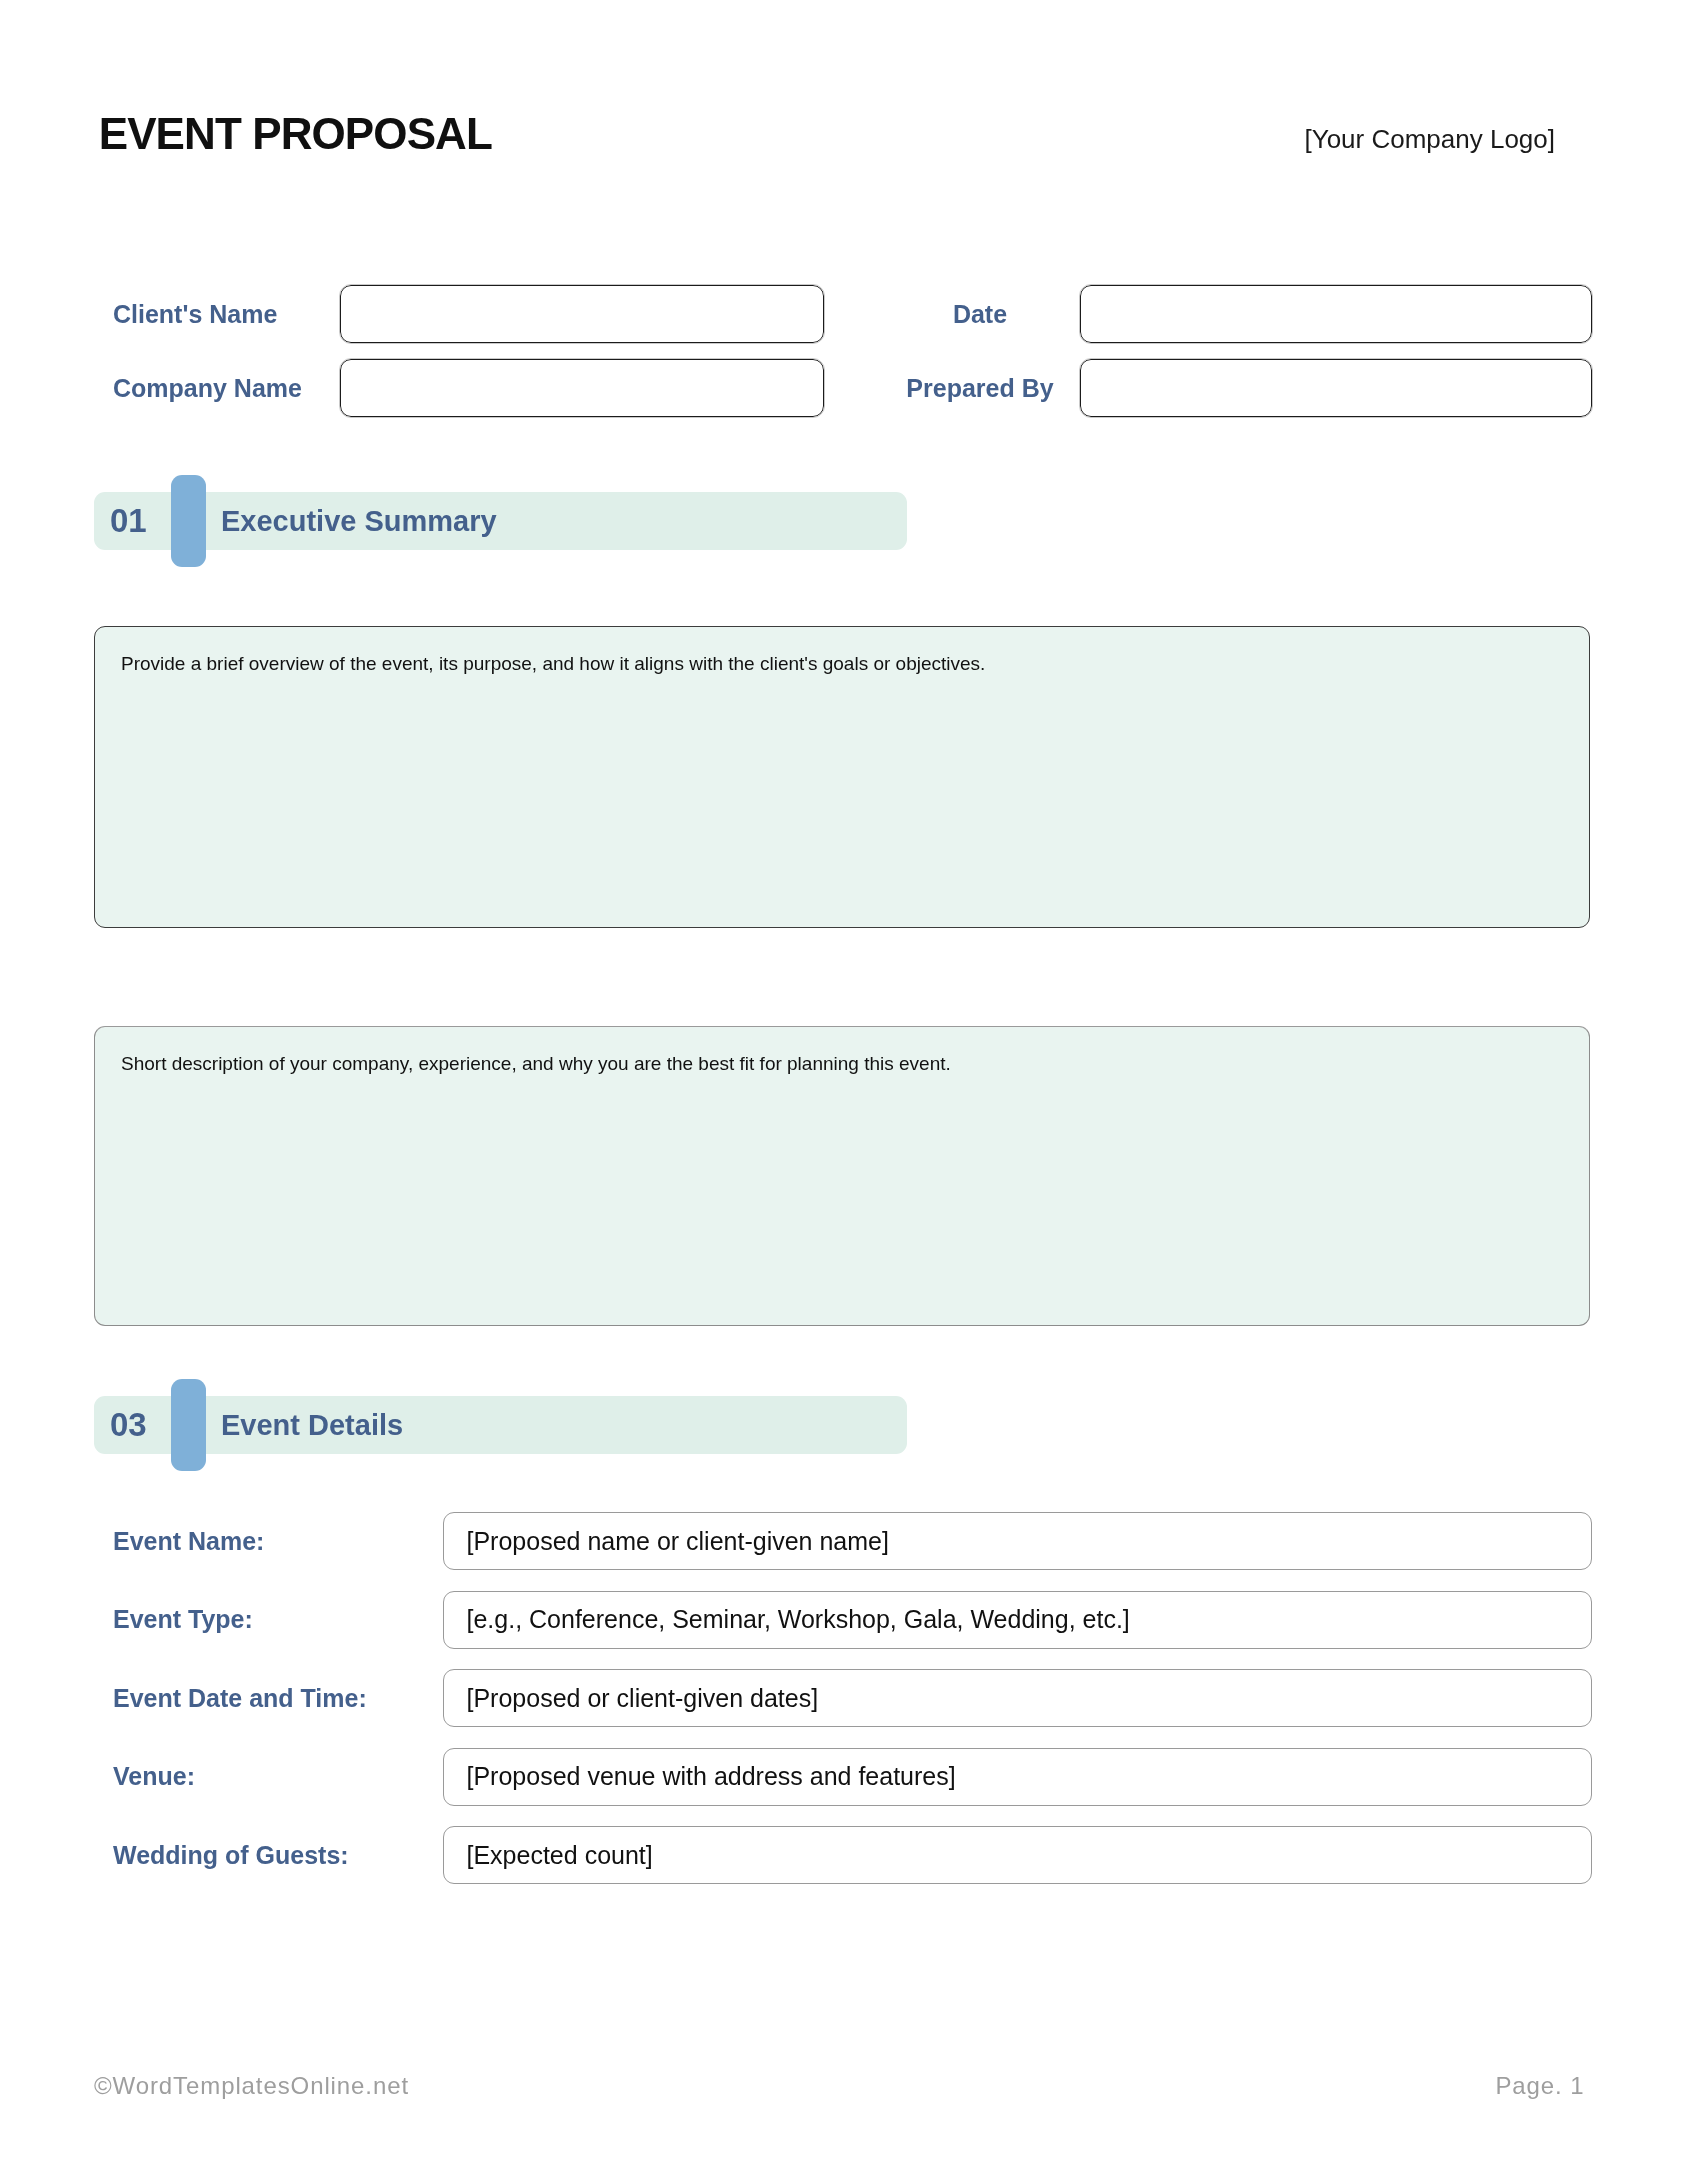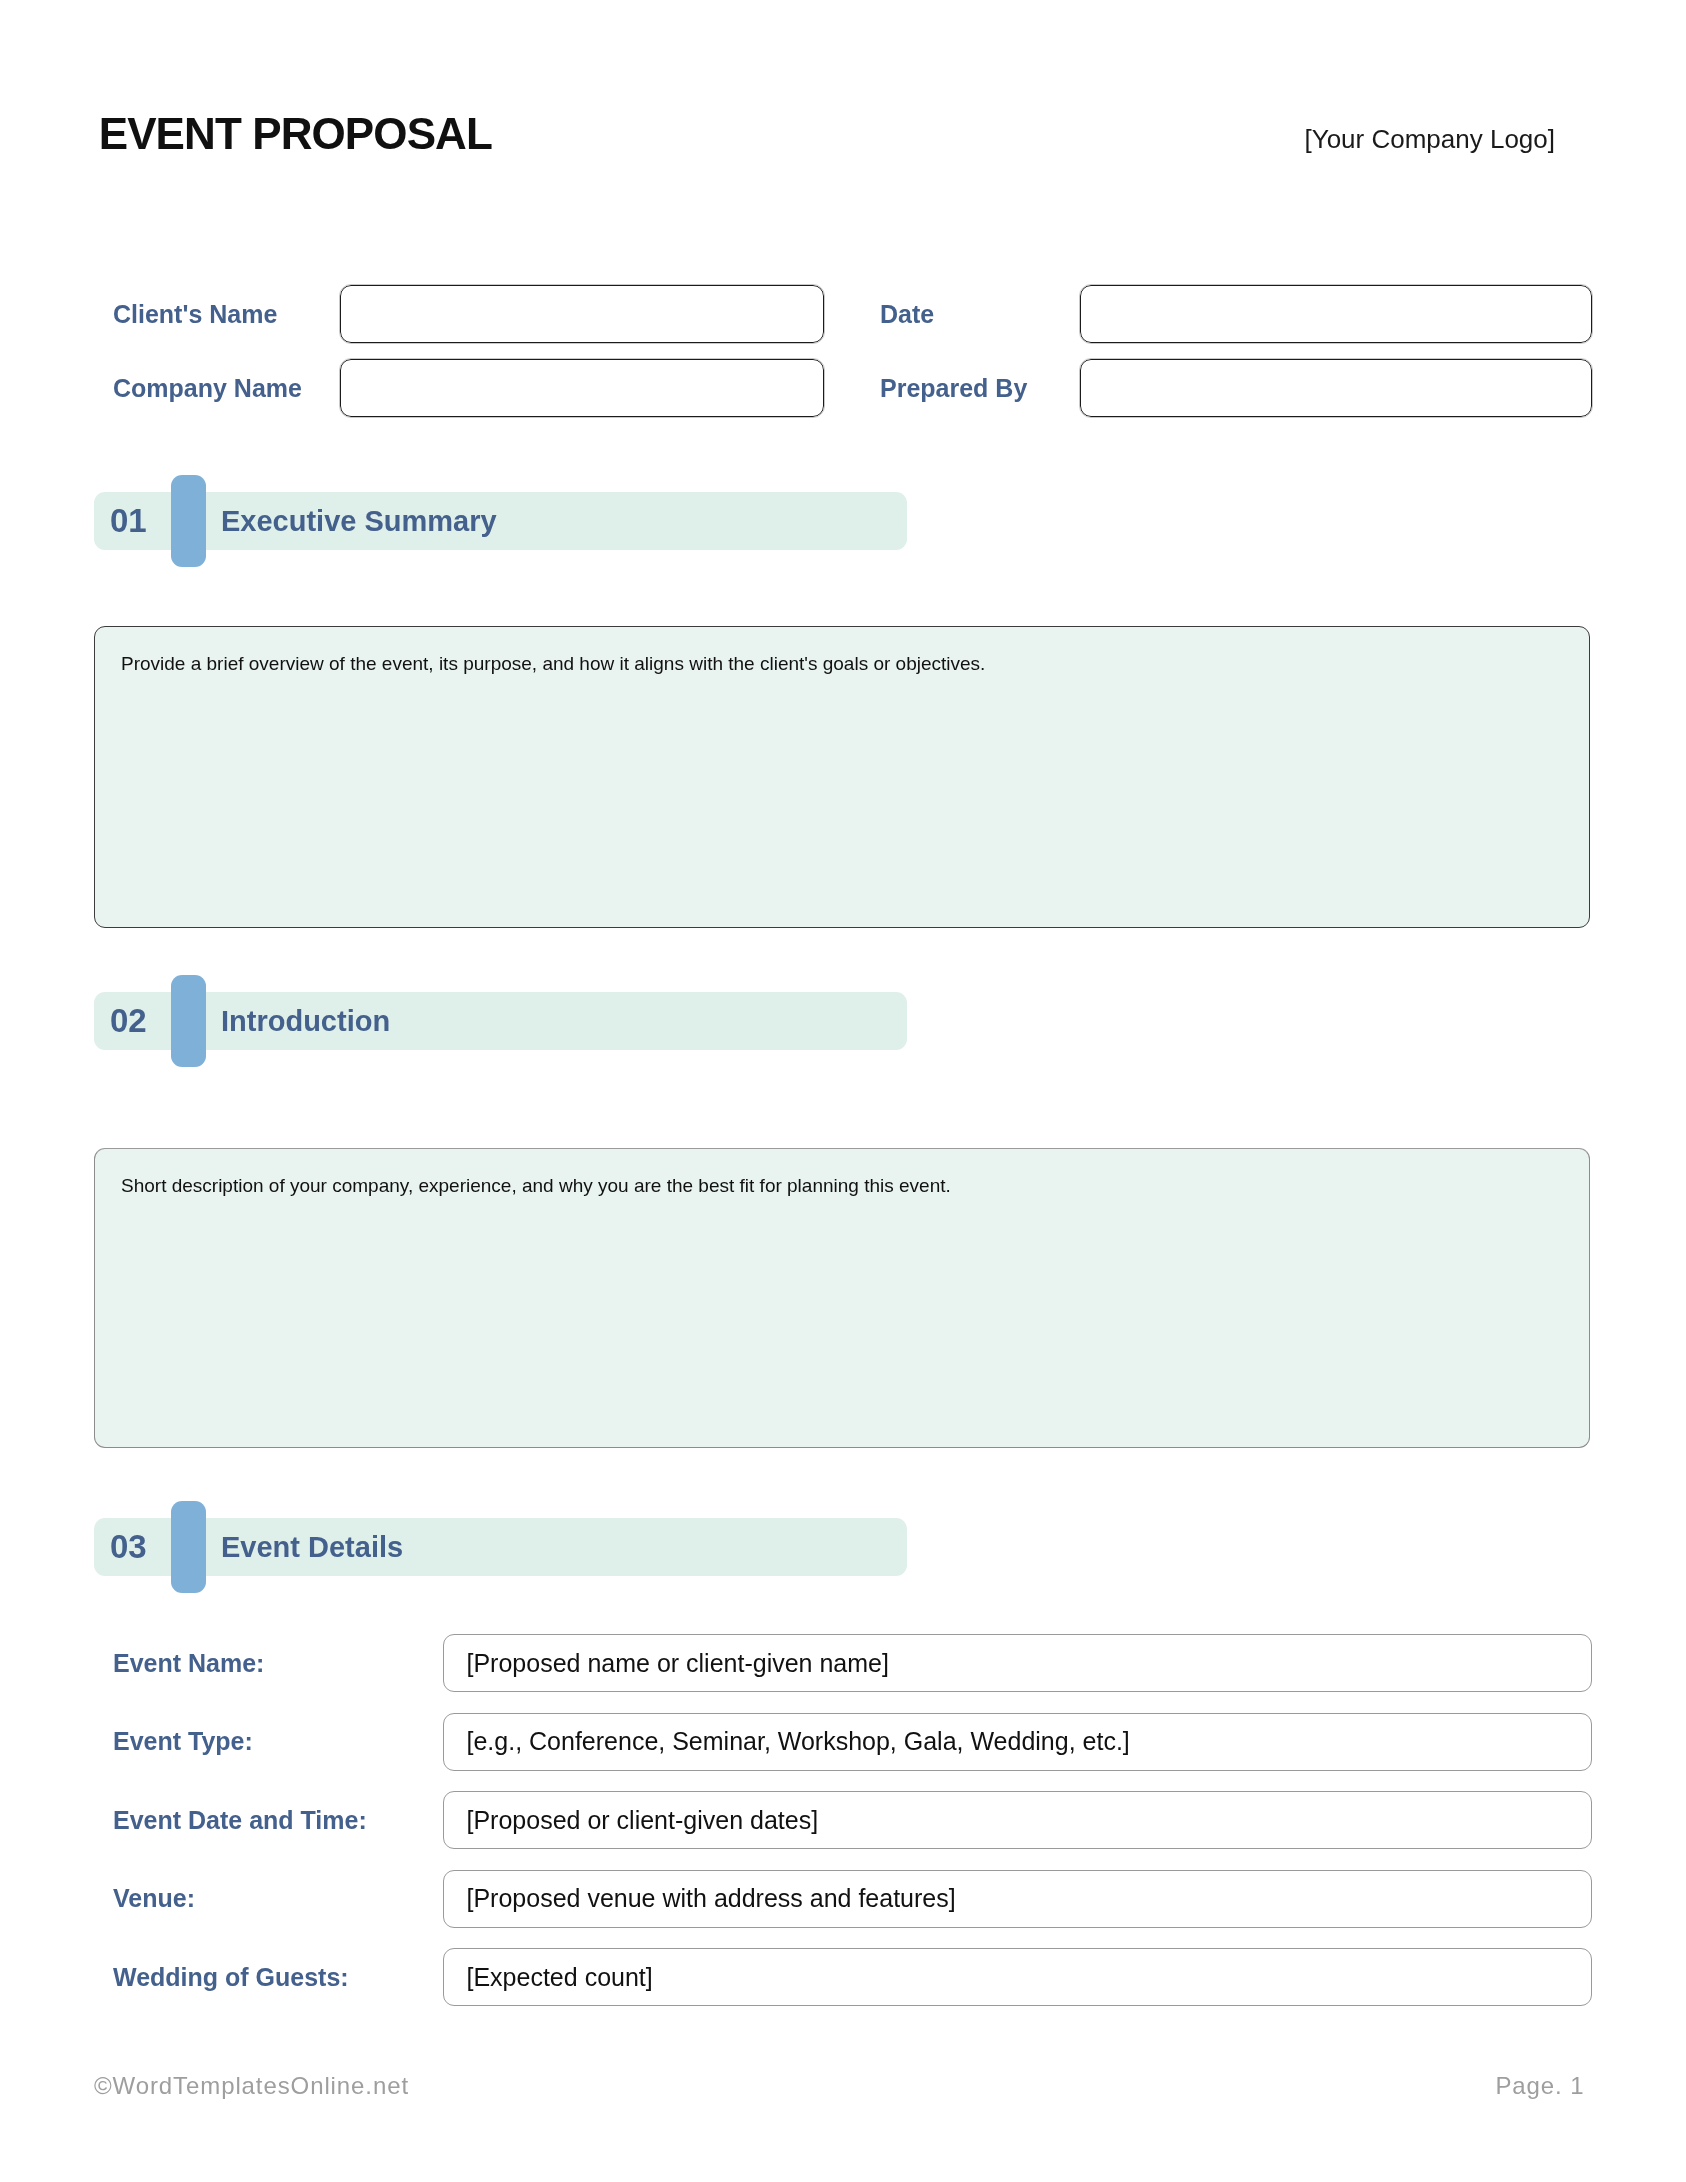--- a/index.html
+++ b/index.html
@@ -43,21 +43,21 @@
     grid-template-columns: 246px 484px 256px 1fr;
     row-gap: 16px;
     align-items: center;
   }
   .form-label {
     font-size: 25px;
     font-weight: bold;
     color: #44608C;
     padding-left: 19px;
   }
-  .form-label.right-col { padding-left: 56px; }
+  .form-label.right-col { padding-left: 56px; text-align: center; }
   .form-input {
     width: 100%;
     height: 58px;
     background: #ffffff;
     border: 1.9px solid #1b1b1b;
     outline: 0.9px solid #c9c9c9;
     outline-offset: 0.9px;
     font-size: 24px;
     font-family: "Liberation Sans", sans-serif;
     padding: 0 13px;
@@ -180,25 +180,20 @@
   </div>
 
   <div class="section-header">
     <span class="section-number">01</span>
     <span class="section-bar"></span>
     <span class="section-title">Executive Summary</span>
   </div>
 
   <div class="content-box exec">Provide a brief overview of the event, its purpose, and how it aligns with the client's goals or objectives.</div>
 
-  <div class="section-header sh-02">
-    <span class="section-number">02</span>
-    <span class="section-bar"></span>
-    <span class="section-title">Introduction</span>
-  </div>
 
   <div class="content-box intro">Short description of your company, experience, and why you are the best fit for planning this event.</div>
 
   <div class="section-header sh-03">
     <span class="section-number">03</span>
     <span class="section-bar"></span>
     <span class="section-title">Event Details</span>
   </div>
 
   <div class="details-grid">

